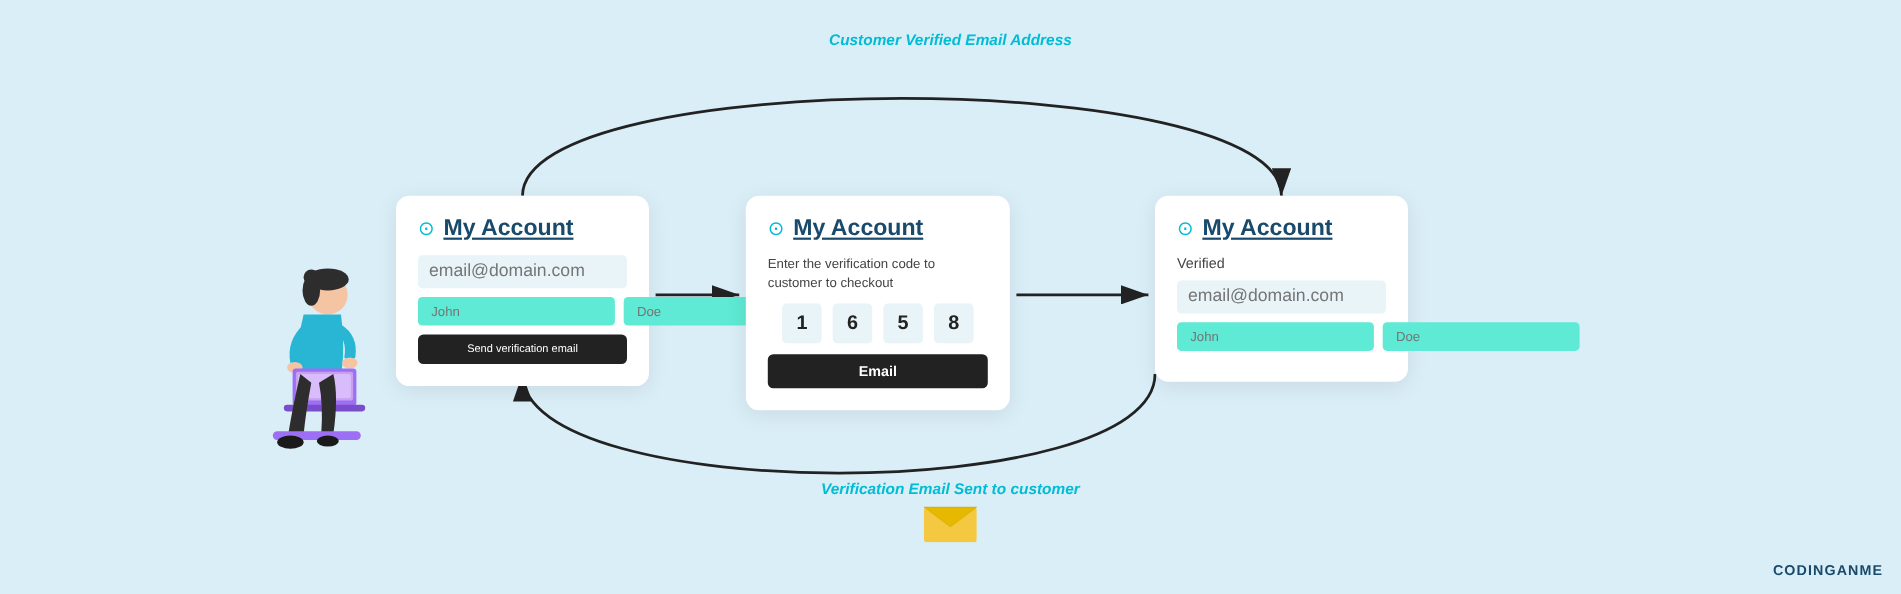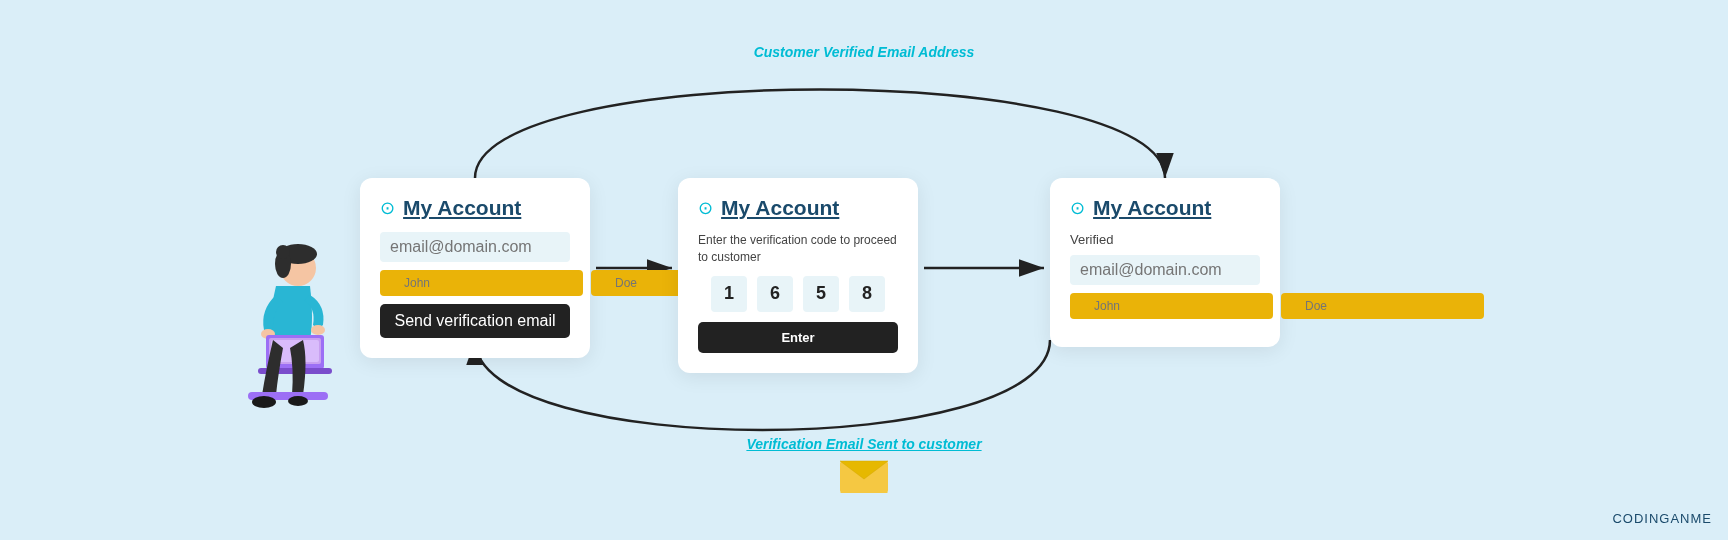--- a/index.html
+++ b/index.html
@@ -82,38 +82,38 @@
     }
 
     .input-row {
       display: flex;
       gap: 8px;
       margin-bottom: 8px;
     }
 
     .input-half {
       flex: 1;
-      background: #eab308;
+      background: #5eead4;
       border: none;
       border-radius: 4px;
-      padding: 6px 24px;
+      padding: 6px 12px;
       font-size: 12px;
       color: #555;
       outline: none;
     }
 
     
     .btn-verify {
       background: #222;
       color: #fff;
       border: none;
       border-radius: 5px;
       padding: 8px 0;
       width: 100%;
-      font-size: 16px;
+      font-size: 10px;
       cursor: pointer;
       font-weight: 500;
     }
 
     
     .otp-row {
       display: flex;
       gap: 10px;
       justify-content: center;
       margin: 10px 0;
@@ -172,32 +172,31 @@
     
     .arrow-label {
       position: absolute;
       font-size: 14px;
       font-weight: 700;
       color: #00bcd4;
       font-style: italic;
     }
 
     .label-top {
-      top: 44px;
+      top: 28px;
       left: 50%;
       transform: translateX(-50%);
       white-space: nowrap;
     }
 
     .label-bottom {
       bottom: 88px;
       left: 50%;
       transform: translateX(-50%);
       white-space: nowrap;
-      text-decoration: underline;
     }
 
     
     .envelope {
       position: absolute;
       bottom: 38px;
       left: 50%;
       transform: translateX(-50%);
       font-size: 36px;
     }
@@ -210,21 +209,21 @@
       width: 130px;
       height: 200px;
     }
 
     
     .watermark {
       position: absolute;
       bottom: 14px;
       right: 16px;
       font-size: 13px;
-      font-weight: 400;
+      font-weight: 700;
       color: #1a4a6b;
       letter-spacing: 1px;
     }
   </style>
 </head>
 <body>
 
 <div class="scene">
 
   <svg class="arrows-svg" viewBox="0 0 1728 540" xmlns="http://www.w3.org/2000/svg">
@@ -299,28 +298,28 @@
       <input class="input-half" type="text" placeholder="Doe" style="">
     </div>
     <button class="btn-verify">Send verification email</button>
   </div>
 
   <div class="card card-2">
     <div class="card-header">
       <span class="account-icon">⊙</span>
       <span class="card-title">My Account</span>
     </div>
-    <p class="card-subtitle">Enter the verification code to proceed to customer</p>
+    <p class="card-subtitle">Enter the verification code to customer to checkout</p>
     <div class="otp-row">
       <div class="otp-digit">1</div>
       <div class="otp-digit">6</div>
       <div class="otp-digit">5</div>
       <div class="otp-digit">8</div>
     </div>
-    <button class="btn-verify-otp">Enter</button>
+    <button class="btn-verify-otp">Email</button>
   </div>
 
   <div class="card card-3">
     <div class="card-header">
       <span class="account-icon">⊙</span>
       <span class="card-title">My Account</span>
     </div>
     <p class="dashboard-label">Verified</p>
     <input class="input-field" type="text" placeholder="email@domain.com" style="">
     <div class="input-row">

